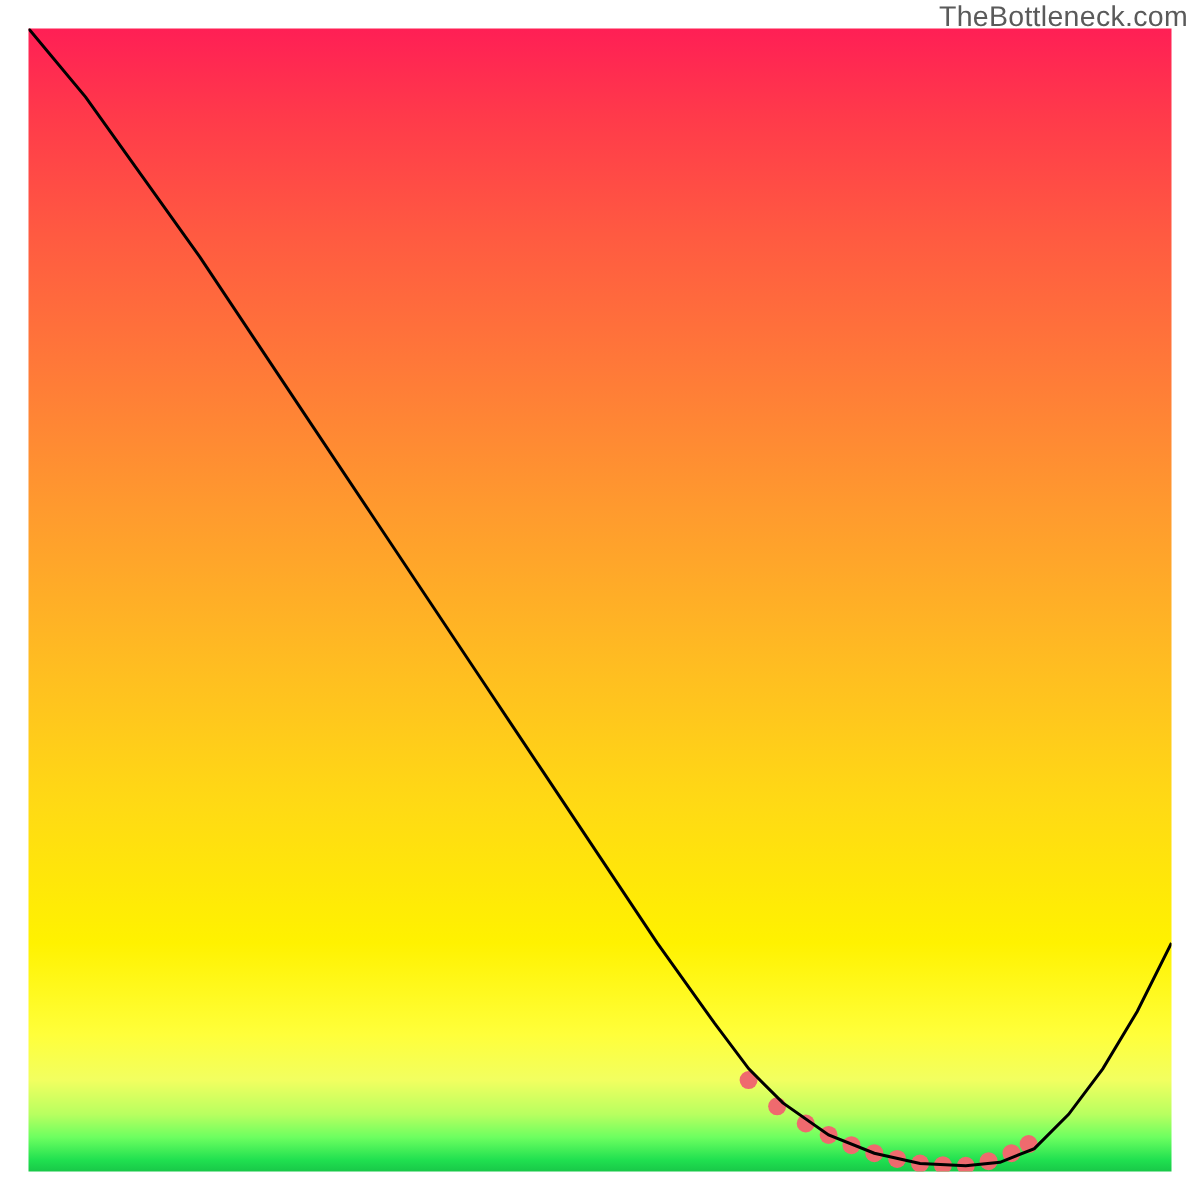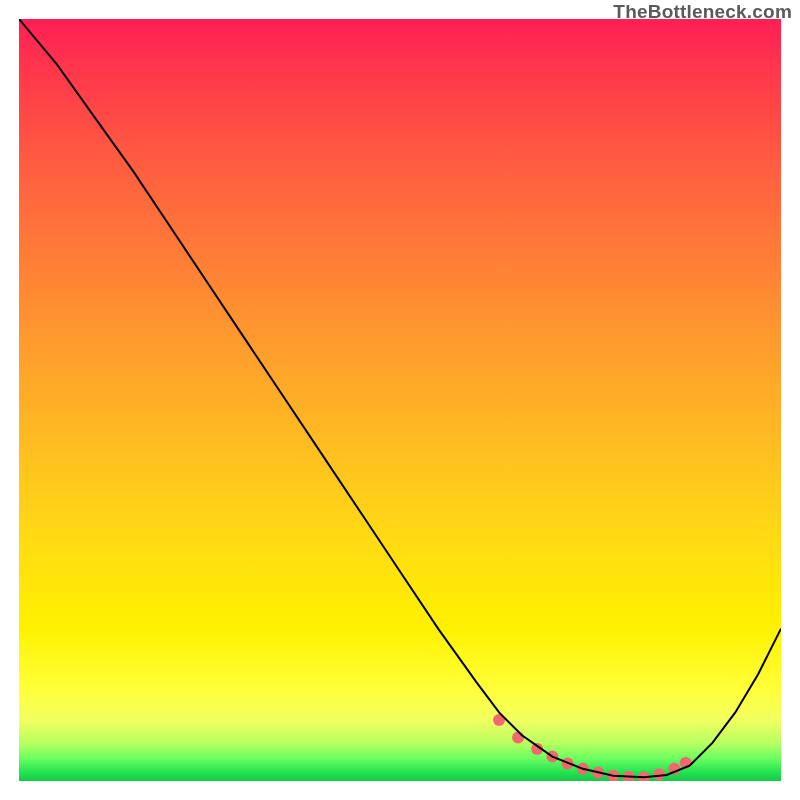--- a/index.html
+++ b/index.html
@@ -47,21 +47,21 @@
     top: 19px;
     width: 762px;
     height: 762px;
   }
   .watermark {
     position: absolute;
     top: 1px;
     right: 8px;
     color: #5a5a5a;
     font-size: 19px;
-    font-weight: 700;
+    font-weight: 400;
     letter-spacing: 0.2px;
     user-select: none;
   }
 </style>
 </head>
 <body>
 
 <div class="chart-wrap">
   <div class="gradient-bg"></div>
 

